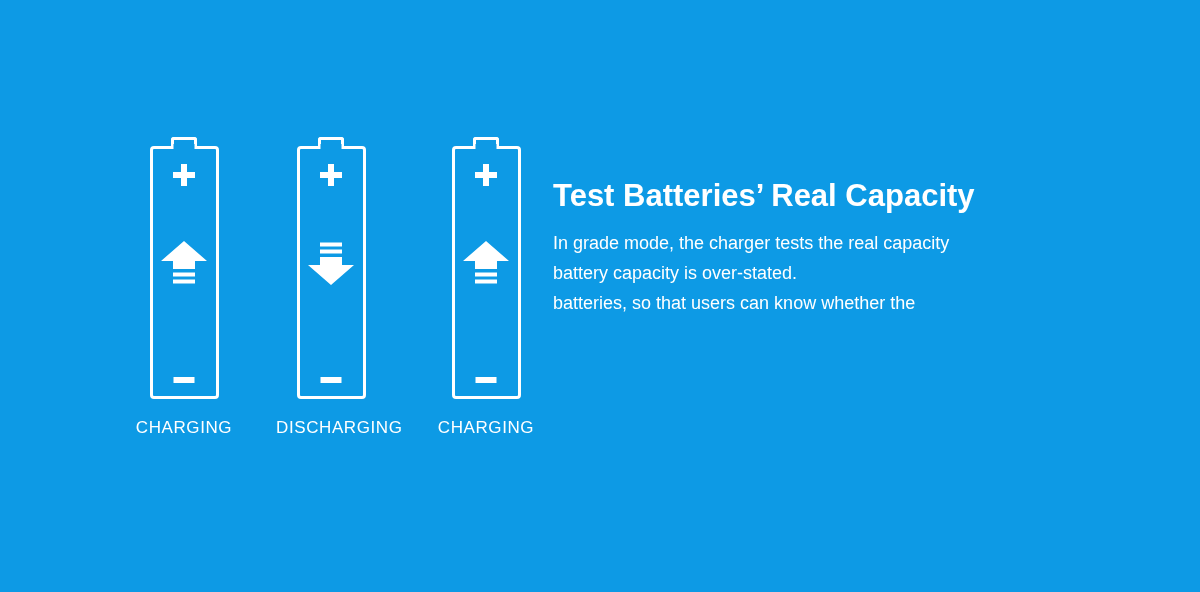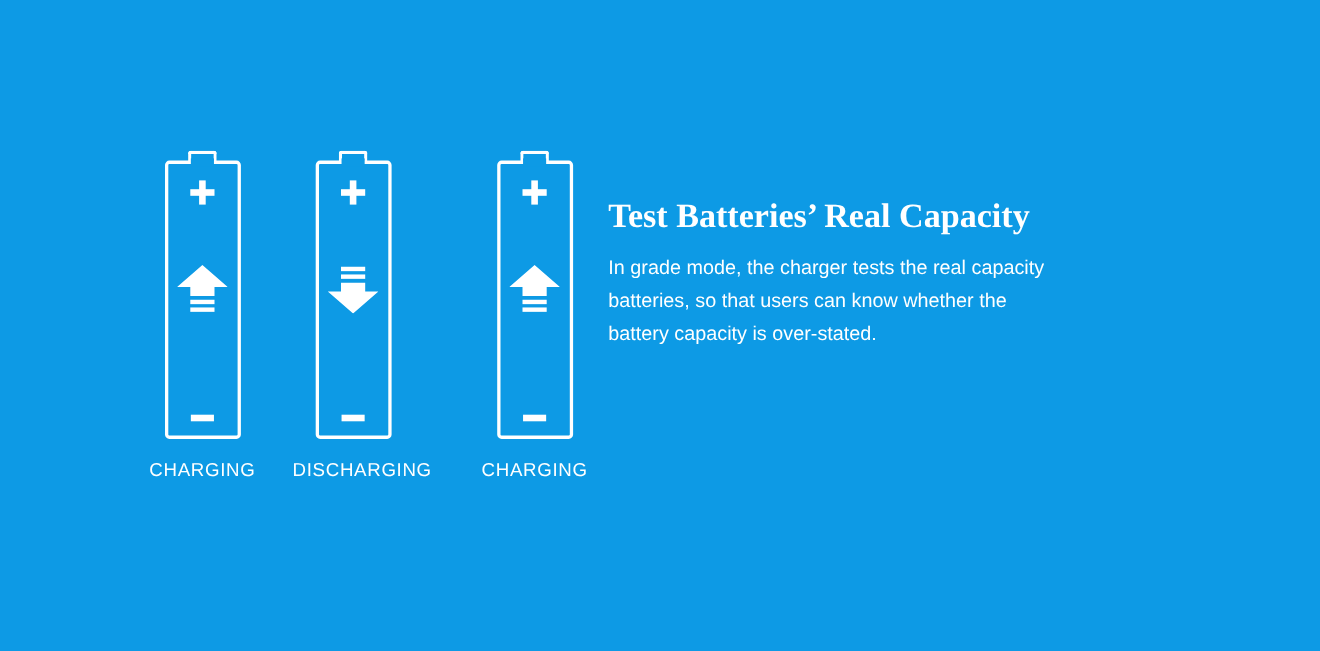--- a/index.html
+++ b/index.html
@@ -30,21 +30,21 @@
     height: 592px;
     border-radius: 17px;
   }
 
   .battery-item {
     position: absolute;
     top: 137px;
     width: 110px;
   }
   .battery-item.pos-0 { left: 129px; }
-  .battery-item.pos-1 { left: 266px; }
+  .battery-item.pos-1 { left: 276px; }
   .battery-item.pos-2 { left: 431px; }
 
   .battery-figure {
     position: relative;
     width: 69px;
     height: 263px;
     margin: 0 auto;
   }
 
   
@@ -156,21 +156,20 @@
     width: 470px;
   }
 
   .headline {
     color: #ffffff;
     font-size: 31px;
     font-weight: bold;
     line-height: 1.15;
     margin: 0 0 14px 0;
     white-space: nowrap;
-    font-family: Liberation Serif, serif;
   }
 
   .description {
     color: #ffffff;
     font-size: 18px;
     line-height: 30px;
     margin: 0;
   }
   .description .para-line {
     display: block;
@@ -237,18 +236,18 @@
       </div>
       <div class="battery-caption">CHARGING</div>
     </div>
 
   </div>
 
   <div class="text-block">
     <h1 class="headline">Test Batteries’ Real Capacity</h1>
     <p class="description">
       <span class="para-line">In grade mode, the charger tests the real capacity</span>
+      <span class="para-line">battery capacity is over-stated.</span>
       <span class="para-line">batteries, so that users can know whether the</span>
-      <span class="para-line">battery capacity is over-stated.</span>
     </p>
   </div>
 
 </div>
 
 </body></html>

